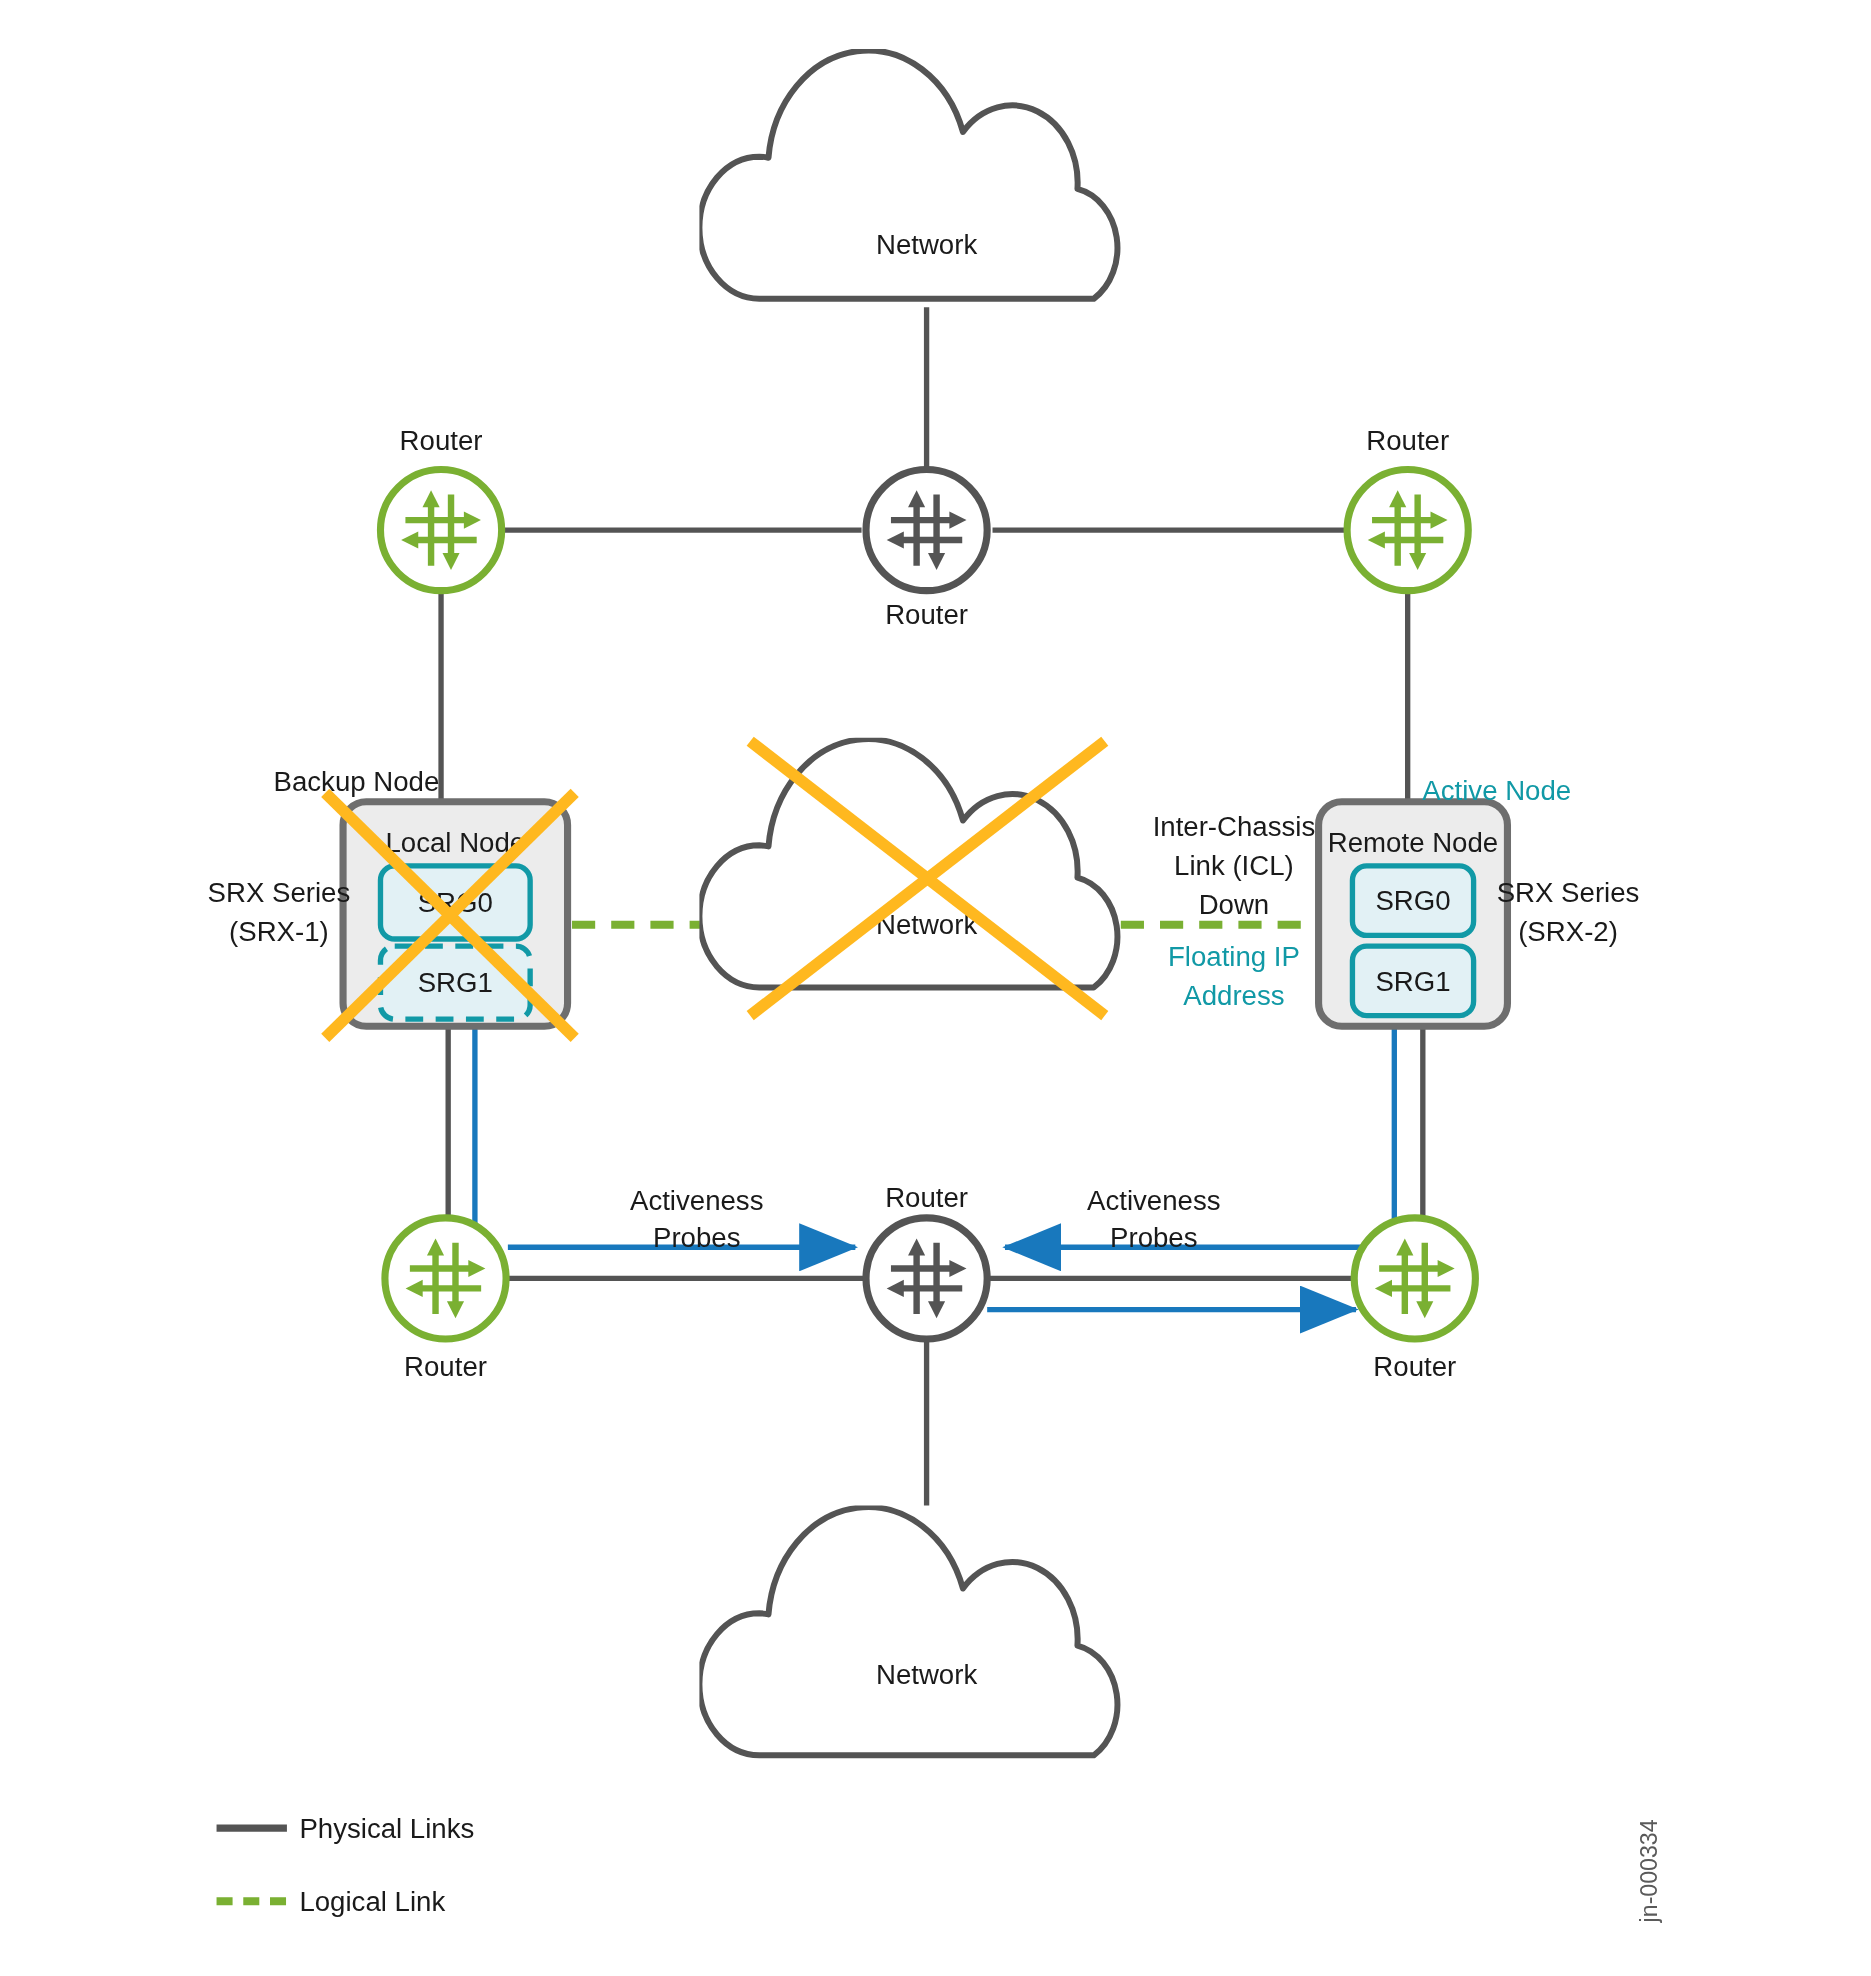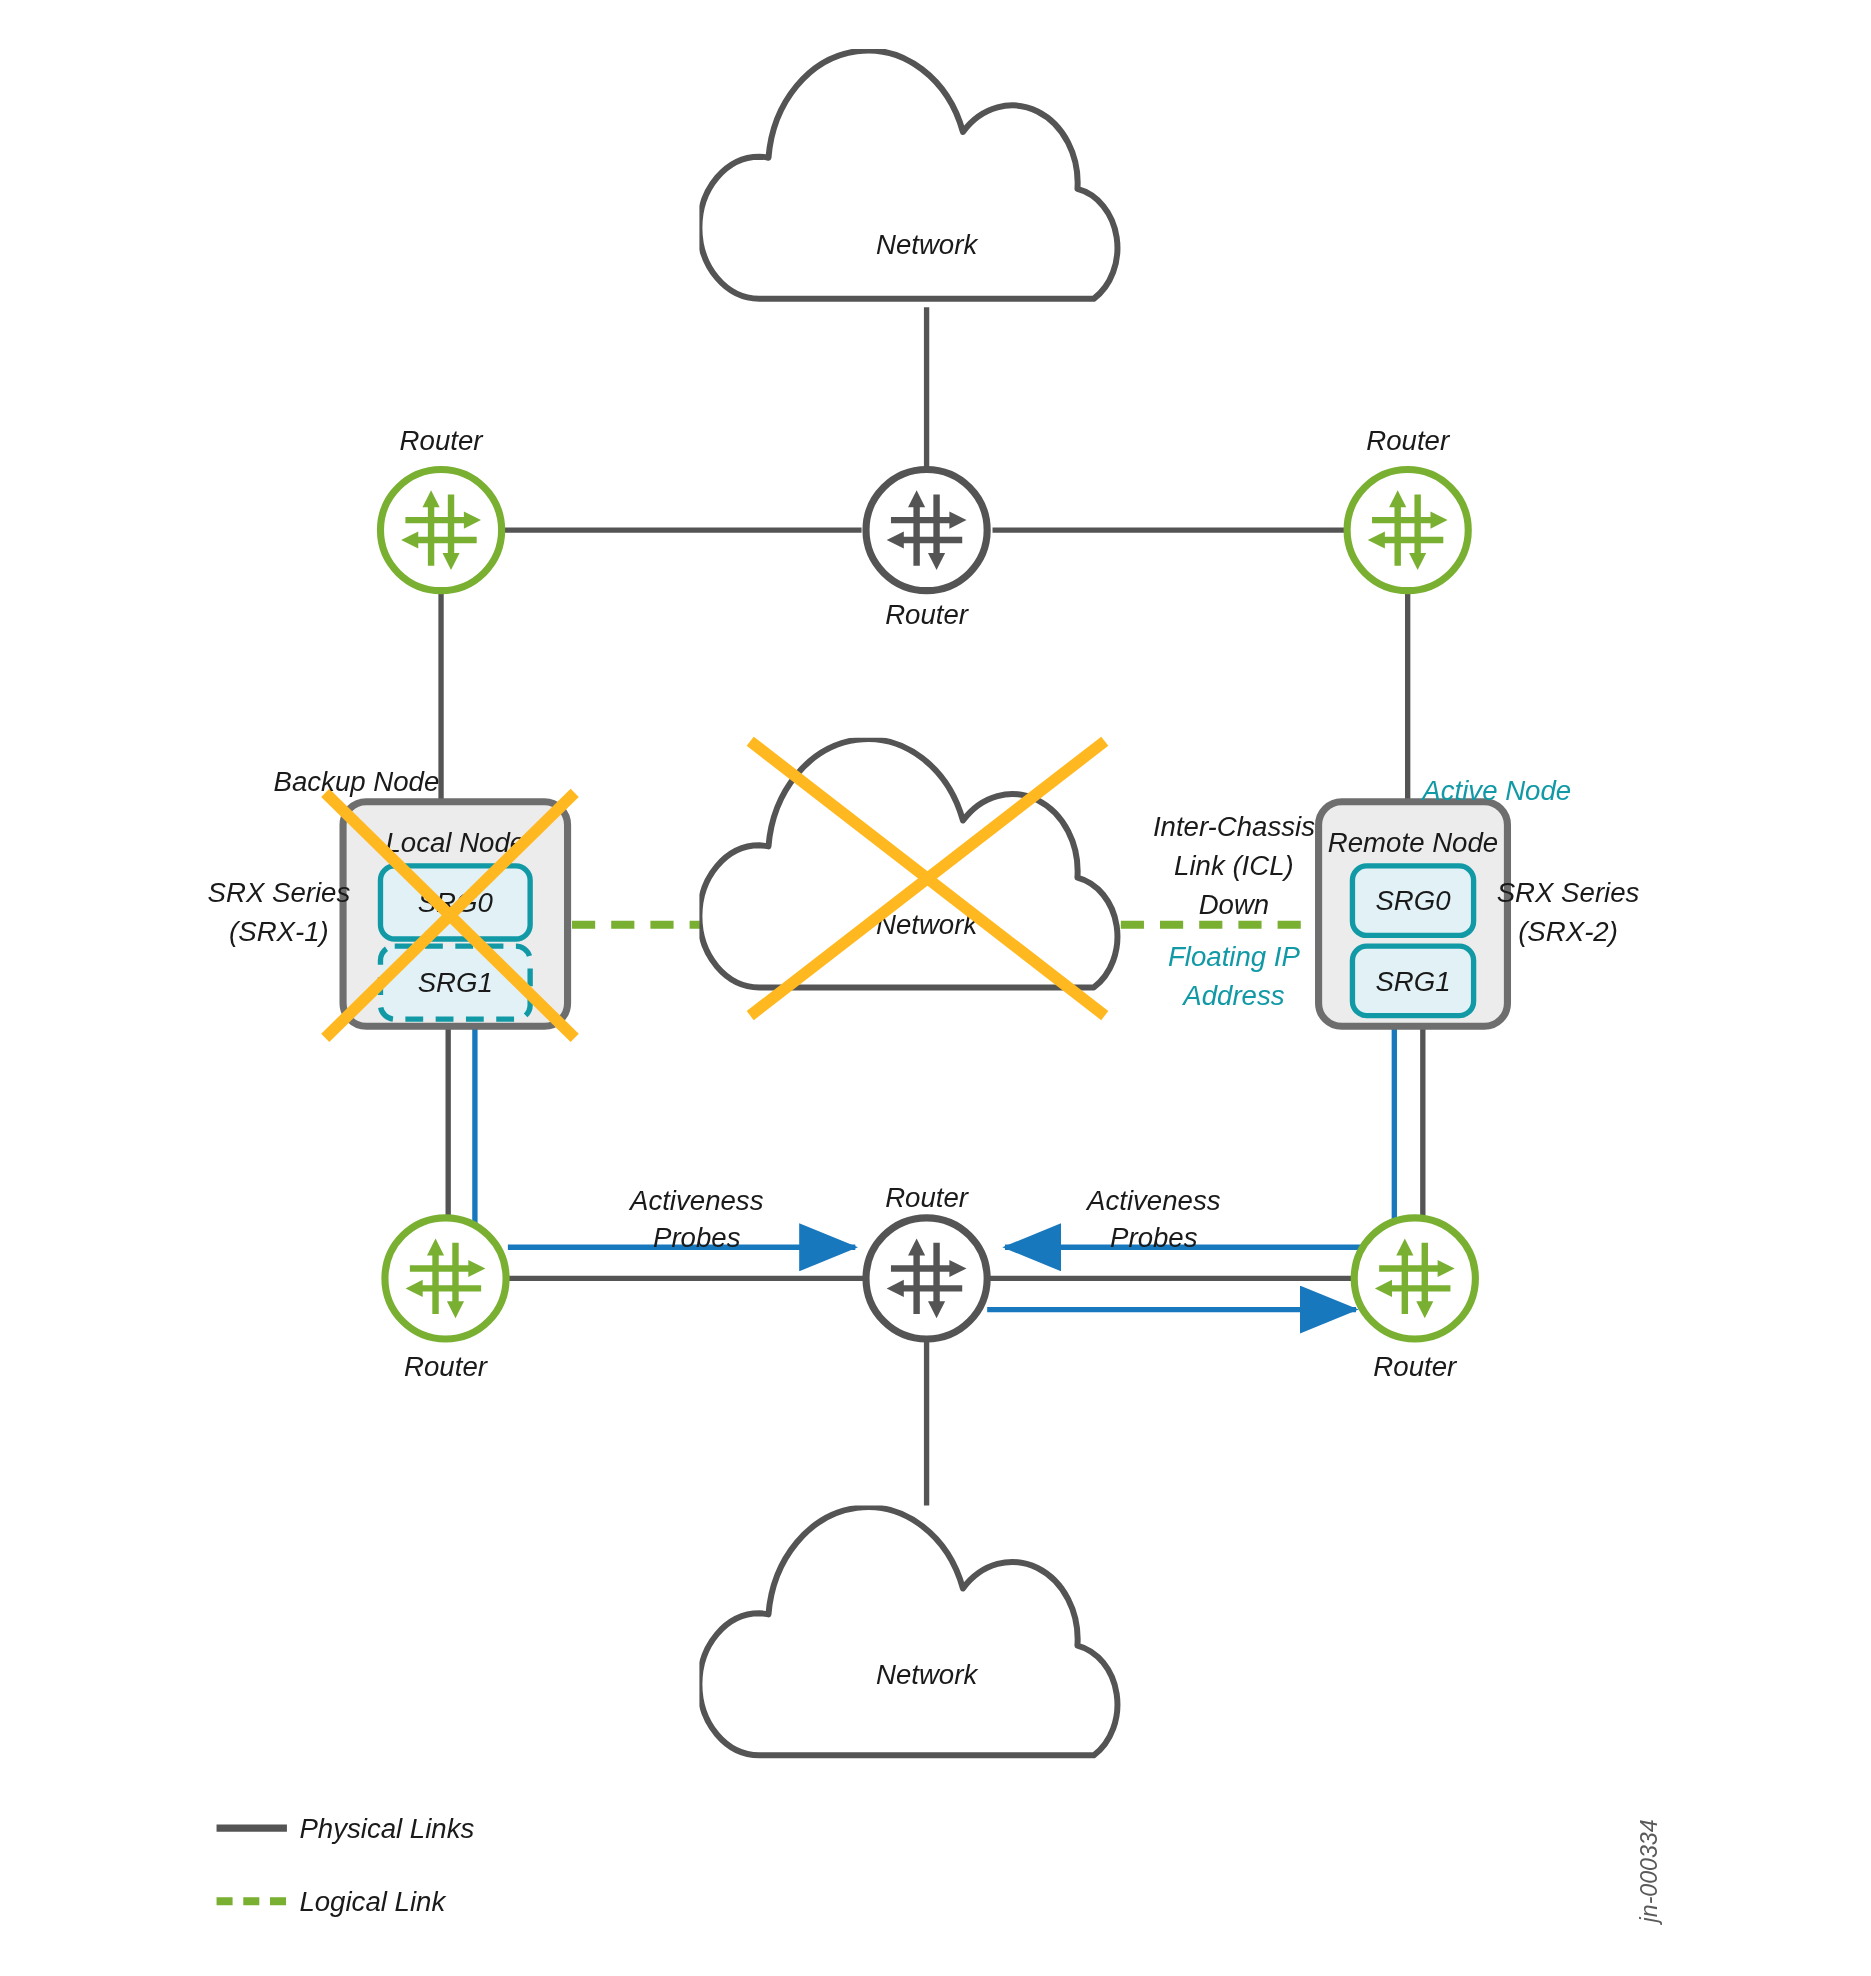--- a/index.html
+++ b/index.html
@@ -12,21 +12,20 @@
     height: 1976px;
     font-family: "Liberation Sans", sans-serif;
     position: relative;
     overflow: hidden;
   }
   #stage {
     position: absolute;
     left: 0; top: 0;
     width: 1871px;
     height: 1976px;
-    font-style: italic;
   }
   svg#diagram {
     position: absolute;
     left: 0; top: 0;
     width: 1871px;
     height: 1976px;
     display: block;
   }
   text {
     font-family: "Liberation Sans", sans-serif;

